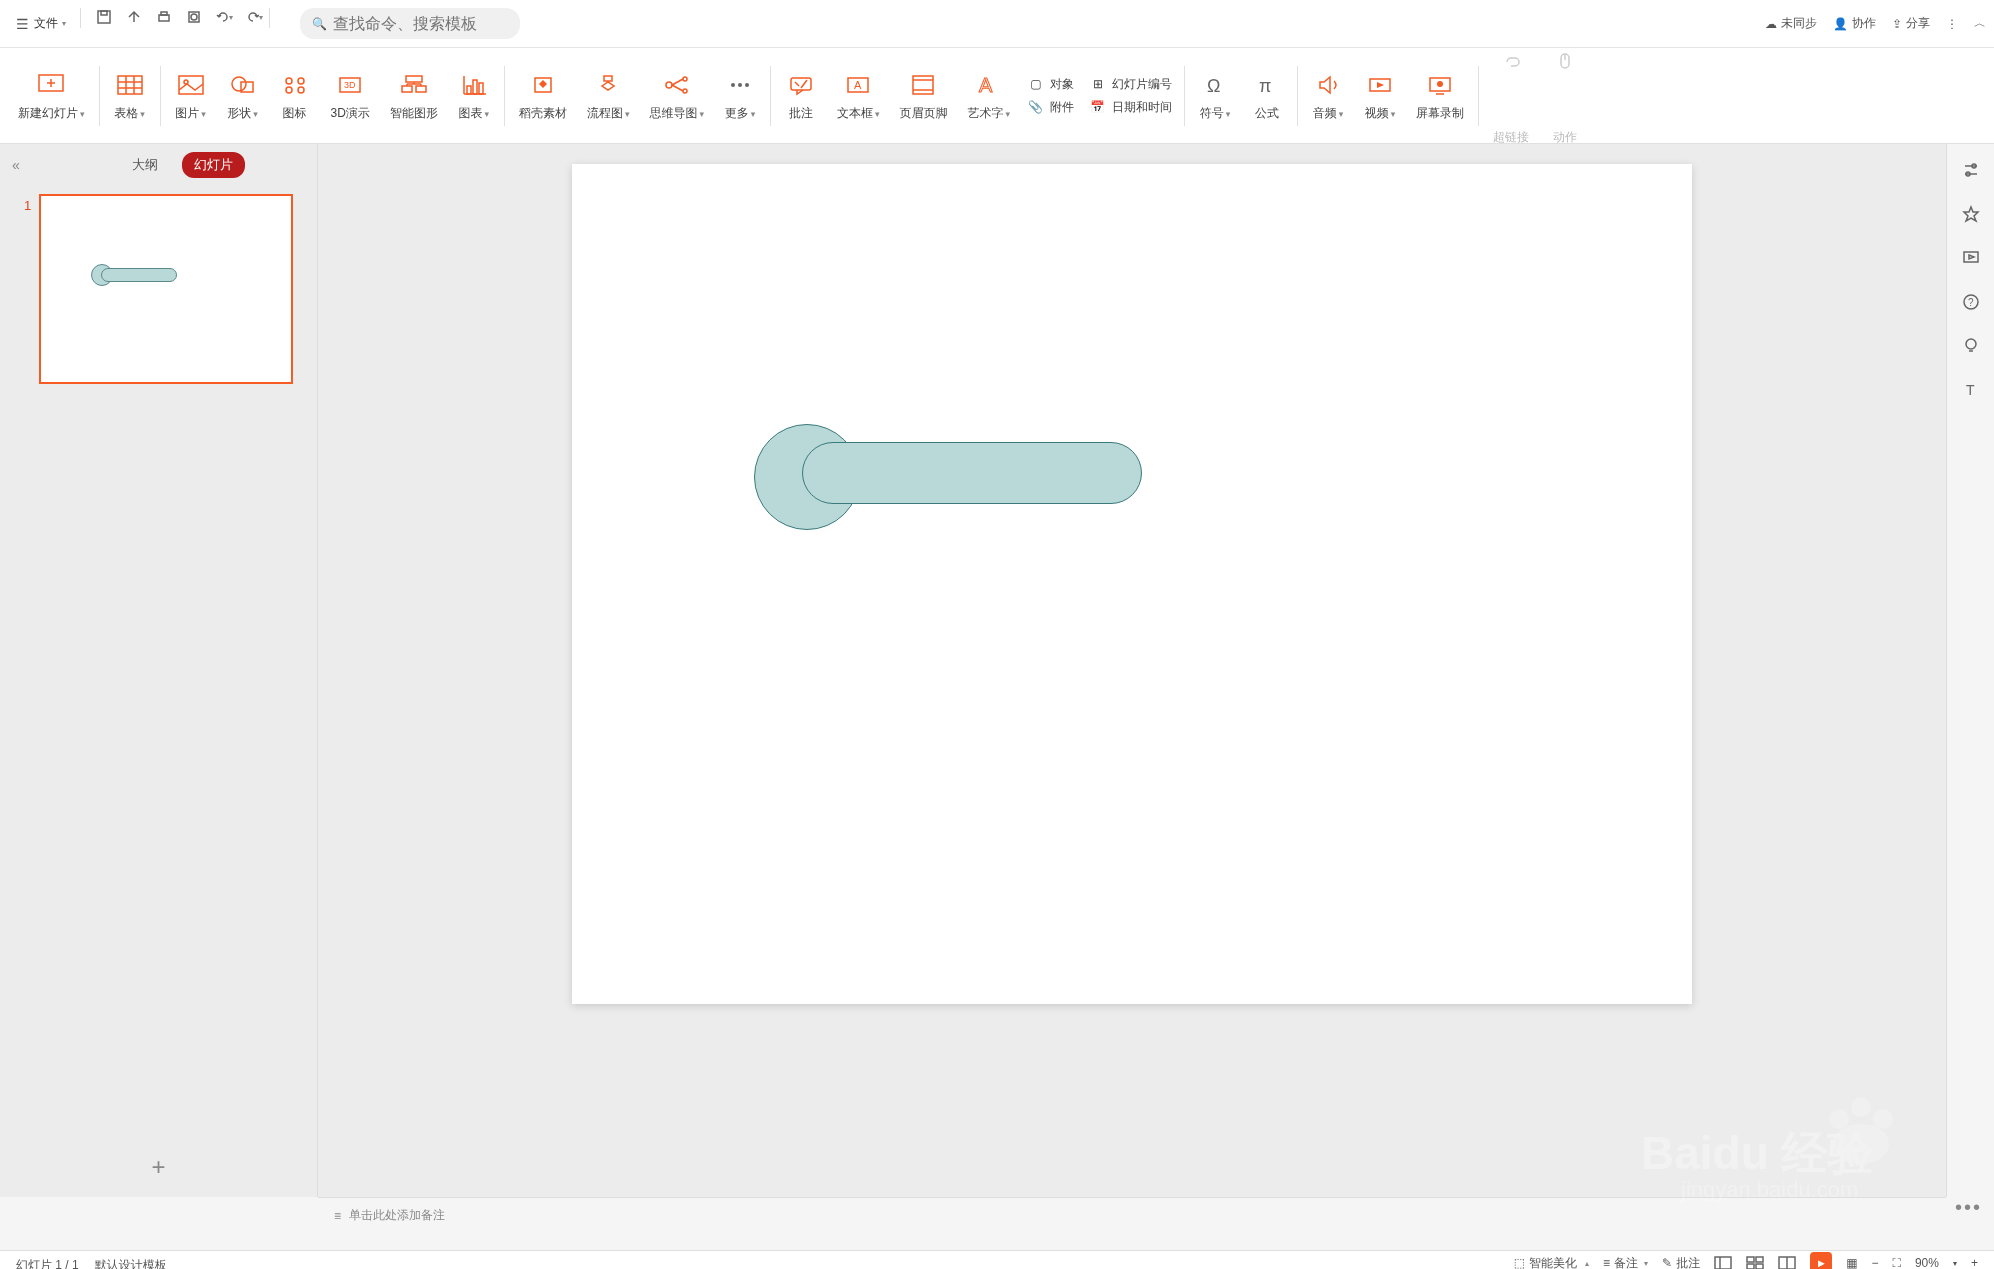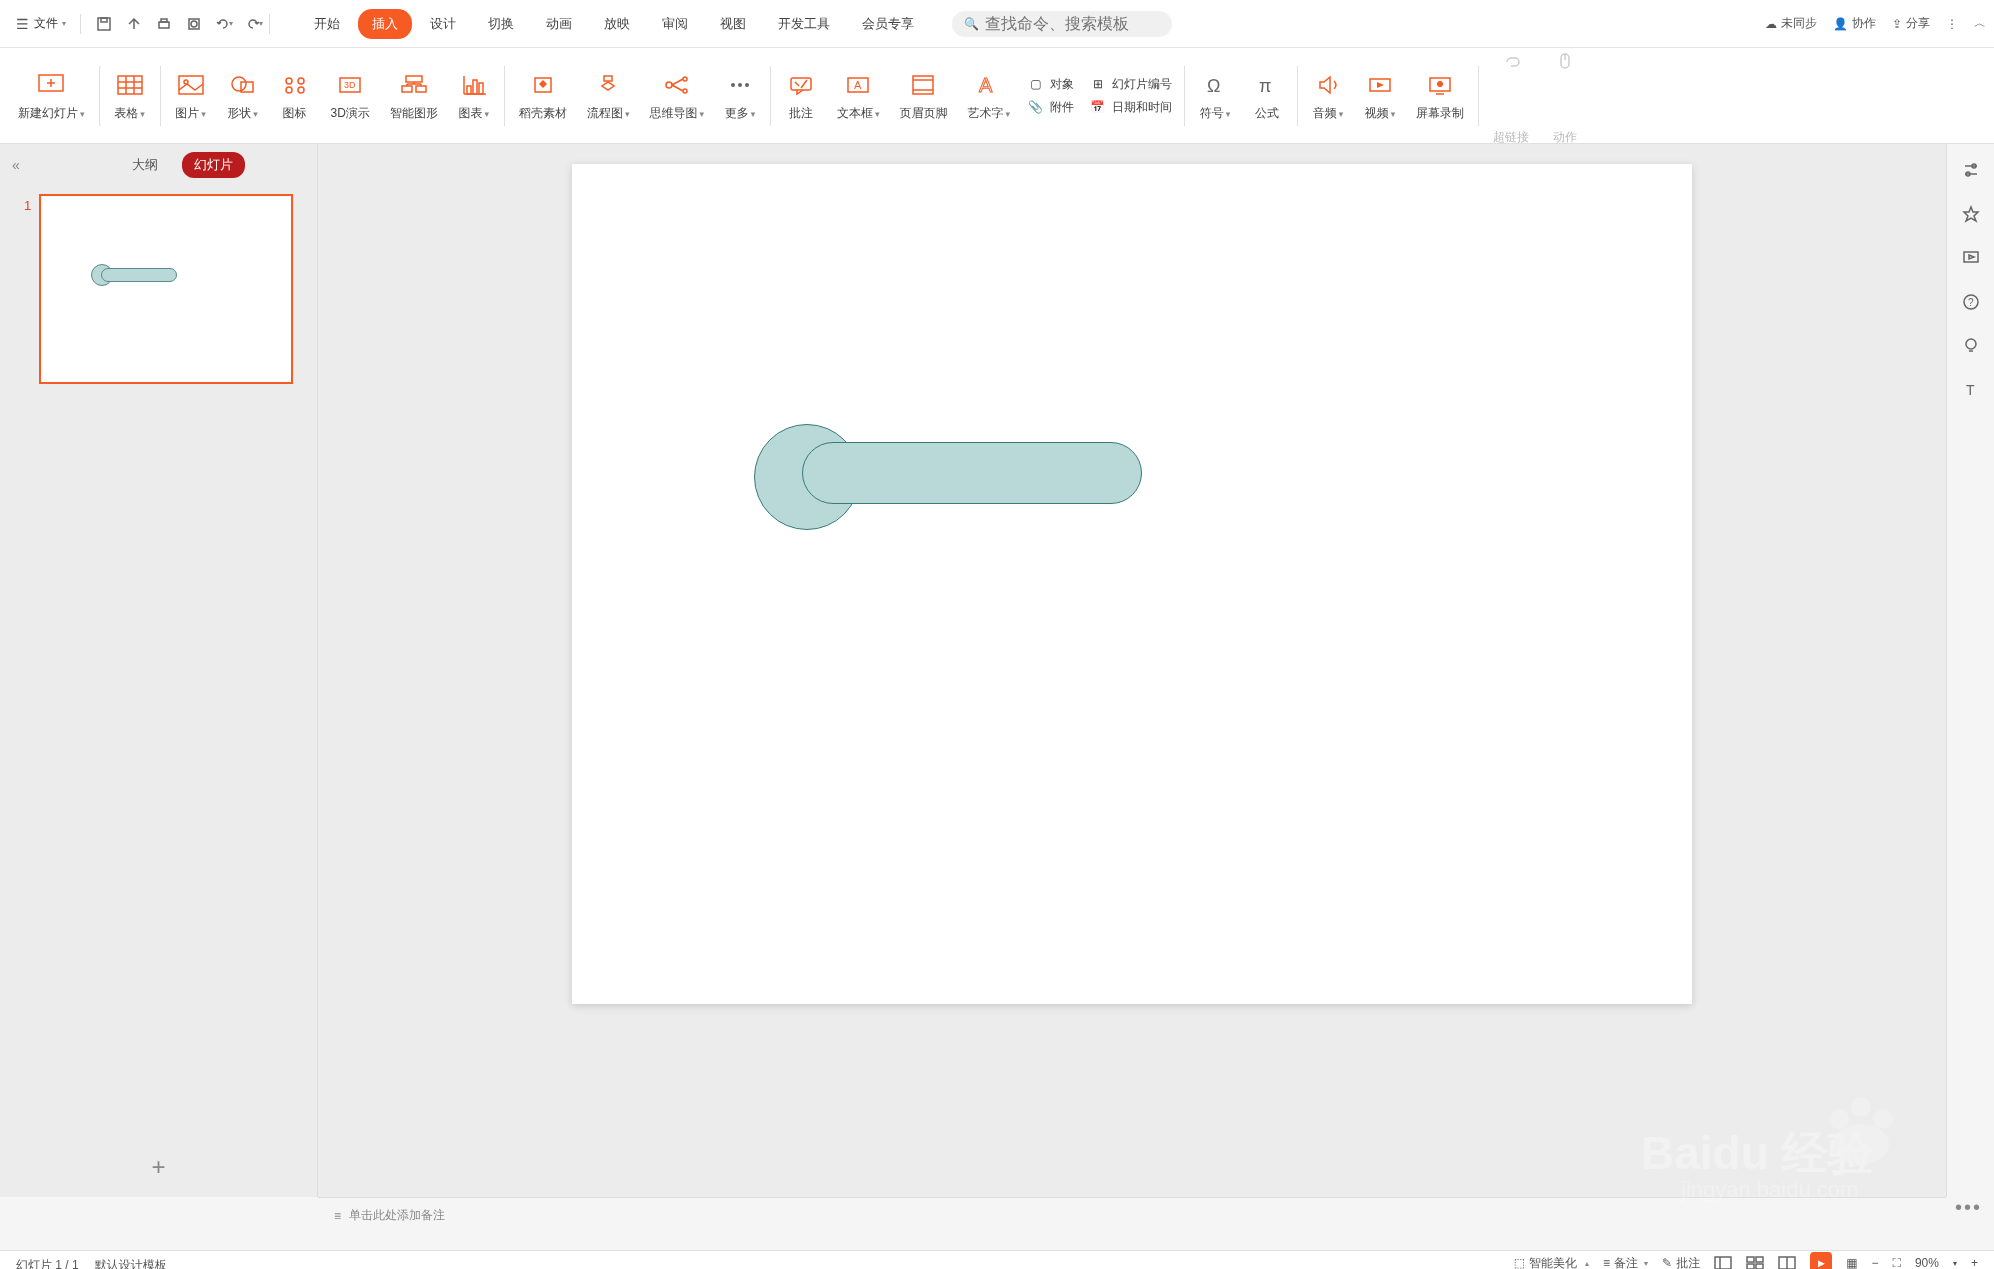--- a/index.html
+++ b/index.html
@@ -1,19 +1,19 @@
 <!DOCTYPE html>
 <html><head>
   <meta charset="utf-8">
   <style>
     * { margin: 0; padding: 0; box-sizing: border-box; font-family: "Microsoft YaHei", sans-serif; }
     body { background: #f5f5f5; font-size: 12px; color: #333; overflow: hidden; height: 1269px; width: 1994px; }
     
     
-    .title-bar { height: 48px; background: #fff; display: flex; align-items: center; padding: 1px 8px; border-bottom: 1px solid #e5e5e5; }
+    .title-bar { height: 48px; background: #fff; display: flex; padding: 8px 8px; border-bottom: 1px solid #e5e5e5; }
     .menu-btn { padding: 4px 8px; cursor: pointer; display: flex; align-items: center; gap: 4px; }
     .hamburger { display: inline-block; width: 14px; }
     .hamburger::before { content: "☰"; font-size: 14px; color: #555; }
     .title-bar .dropdown-arrow { font-size: 8px; color: #888; }
     .qat { display: flex; gap: 12px; margin-left: 8px; }
     .qat-icon { width: 18px; height: 18px; display: flex; align-items: center; justify-content: center; color: #555; cursor: pointer; }
     .qat-sep { width: 1px; background: #ddd; margin: 0 6px; height: 20px; }
     
     .tabs { display: flex; gap: 4px; margin-left: 24px; }
     .tab { padding: 6px 14px; cursor: pointer; color: #444; font-size: 13px; }
@@ -126,32 +126,20 @@
       </div>
     <div class="qat-icon">
         <svg width="16" height="16">
           <path d="M12 8 A4 4 0 1 0 8 12 M12 8 L14 6 M12 8 L10 6" class="gray-stroke"></path>
         </svg>
         <span style="font-size:8px;color:#888;">▾</span>
       </div>
   </div>
   <div class="qat-sep"></div>
 
-  <div class="tabs">
-    <div class="tab">开始</div>
-    <div class="tab active">插入</div>
-    <div class="tab">设计</div>
-    <div class="tab">切换</div>
-    <div class="tab">动画</div>
-    <div class="tab">放映</div>
-    <div class="tab">审阅</div>
-    <div class="tab">视图</div>
-    <div class="tab">开发工具</div>
-    <div class="tab">会员专享</div>
-  </div>
 
   <div class="search-box">
     <span style="color:#888;margin-right:6px;">🔍</span>
     <input placeholder="查找命令、搜索模板" style="">
   </div>
 
   <div class="title-right">
     <div class="title-right-item">
       <span>☁</span>
       <span>未同步</span>

